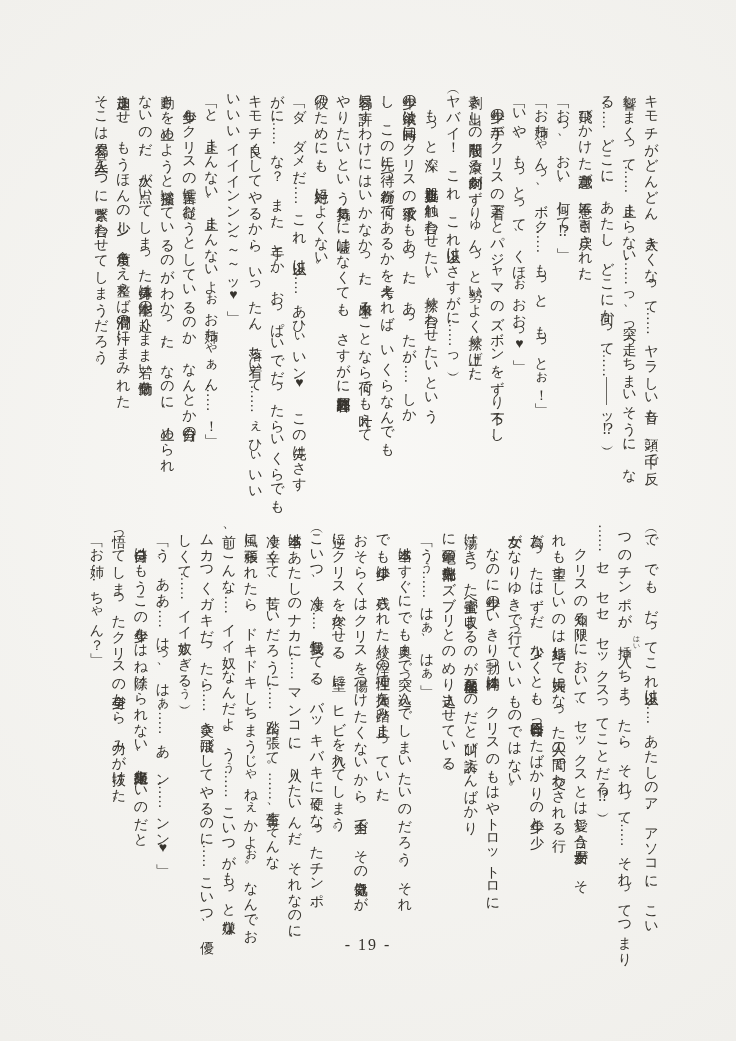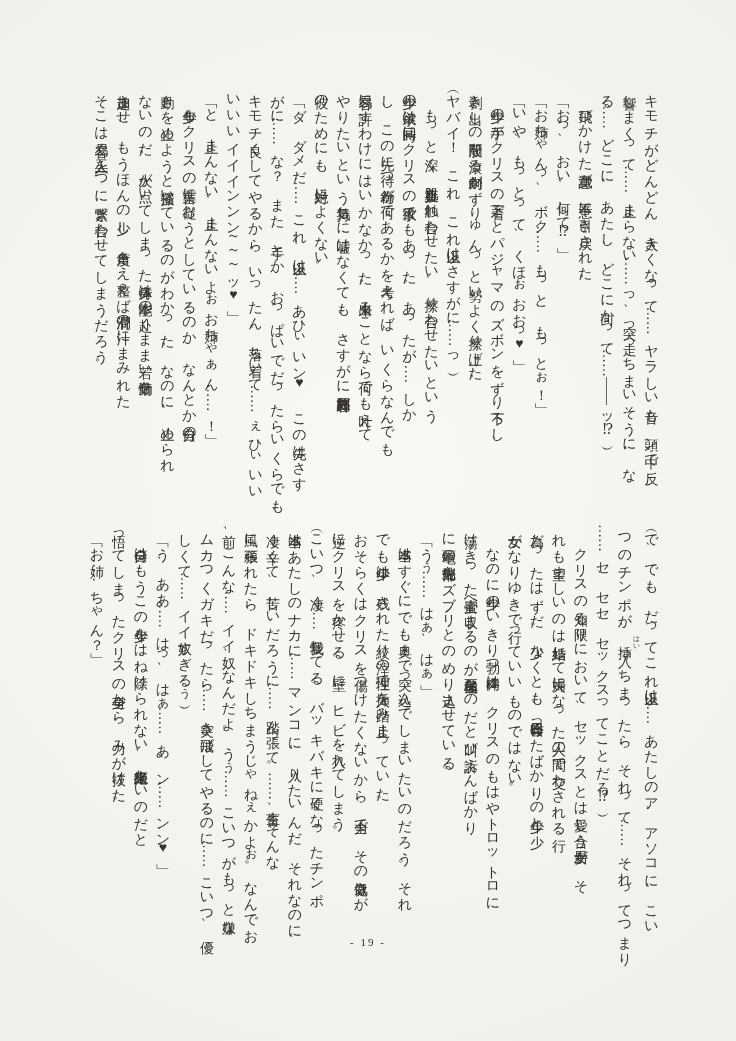--- a/index.html
+++ b/index.html
@@ -46,21 +46,21 @@
     font-size: 7px;
     letter-spacing: 0;
     opacity: 0.9;
   }
   .page-number {
     position: absolute;
     top: 936px;
     left: 0;
     right: 0;
     text-align: center;
-    font-size: 11px;
+    font-size: 16px;
     letter-spacing: 2px;
     color: var(--ink);
   }
 </style>
 </head>
 <body>
 
 <div class="page">
   <div class="text-block top">
       <p class="line">キモチがどんどん、大きくなって……ヤラしい音も、頭ン中で反</p>

